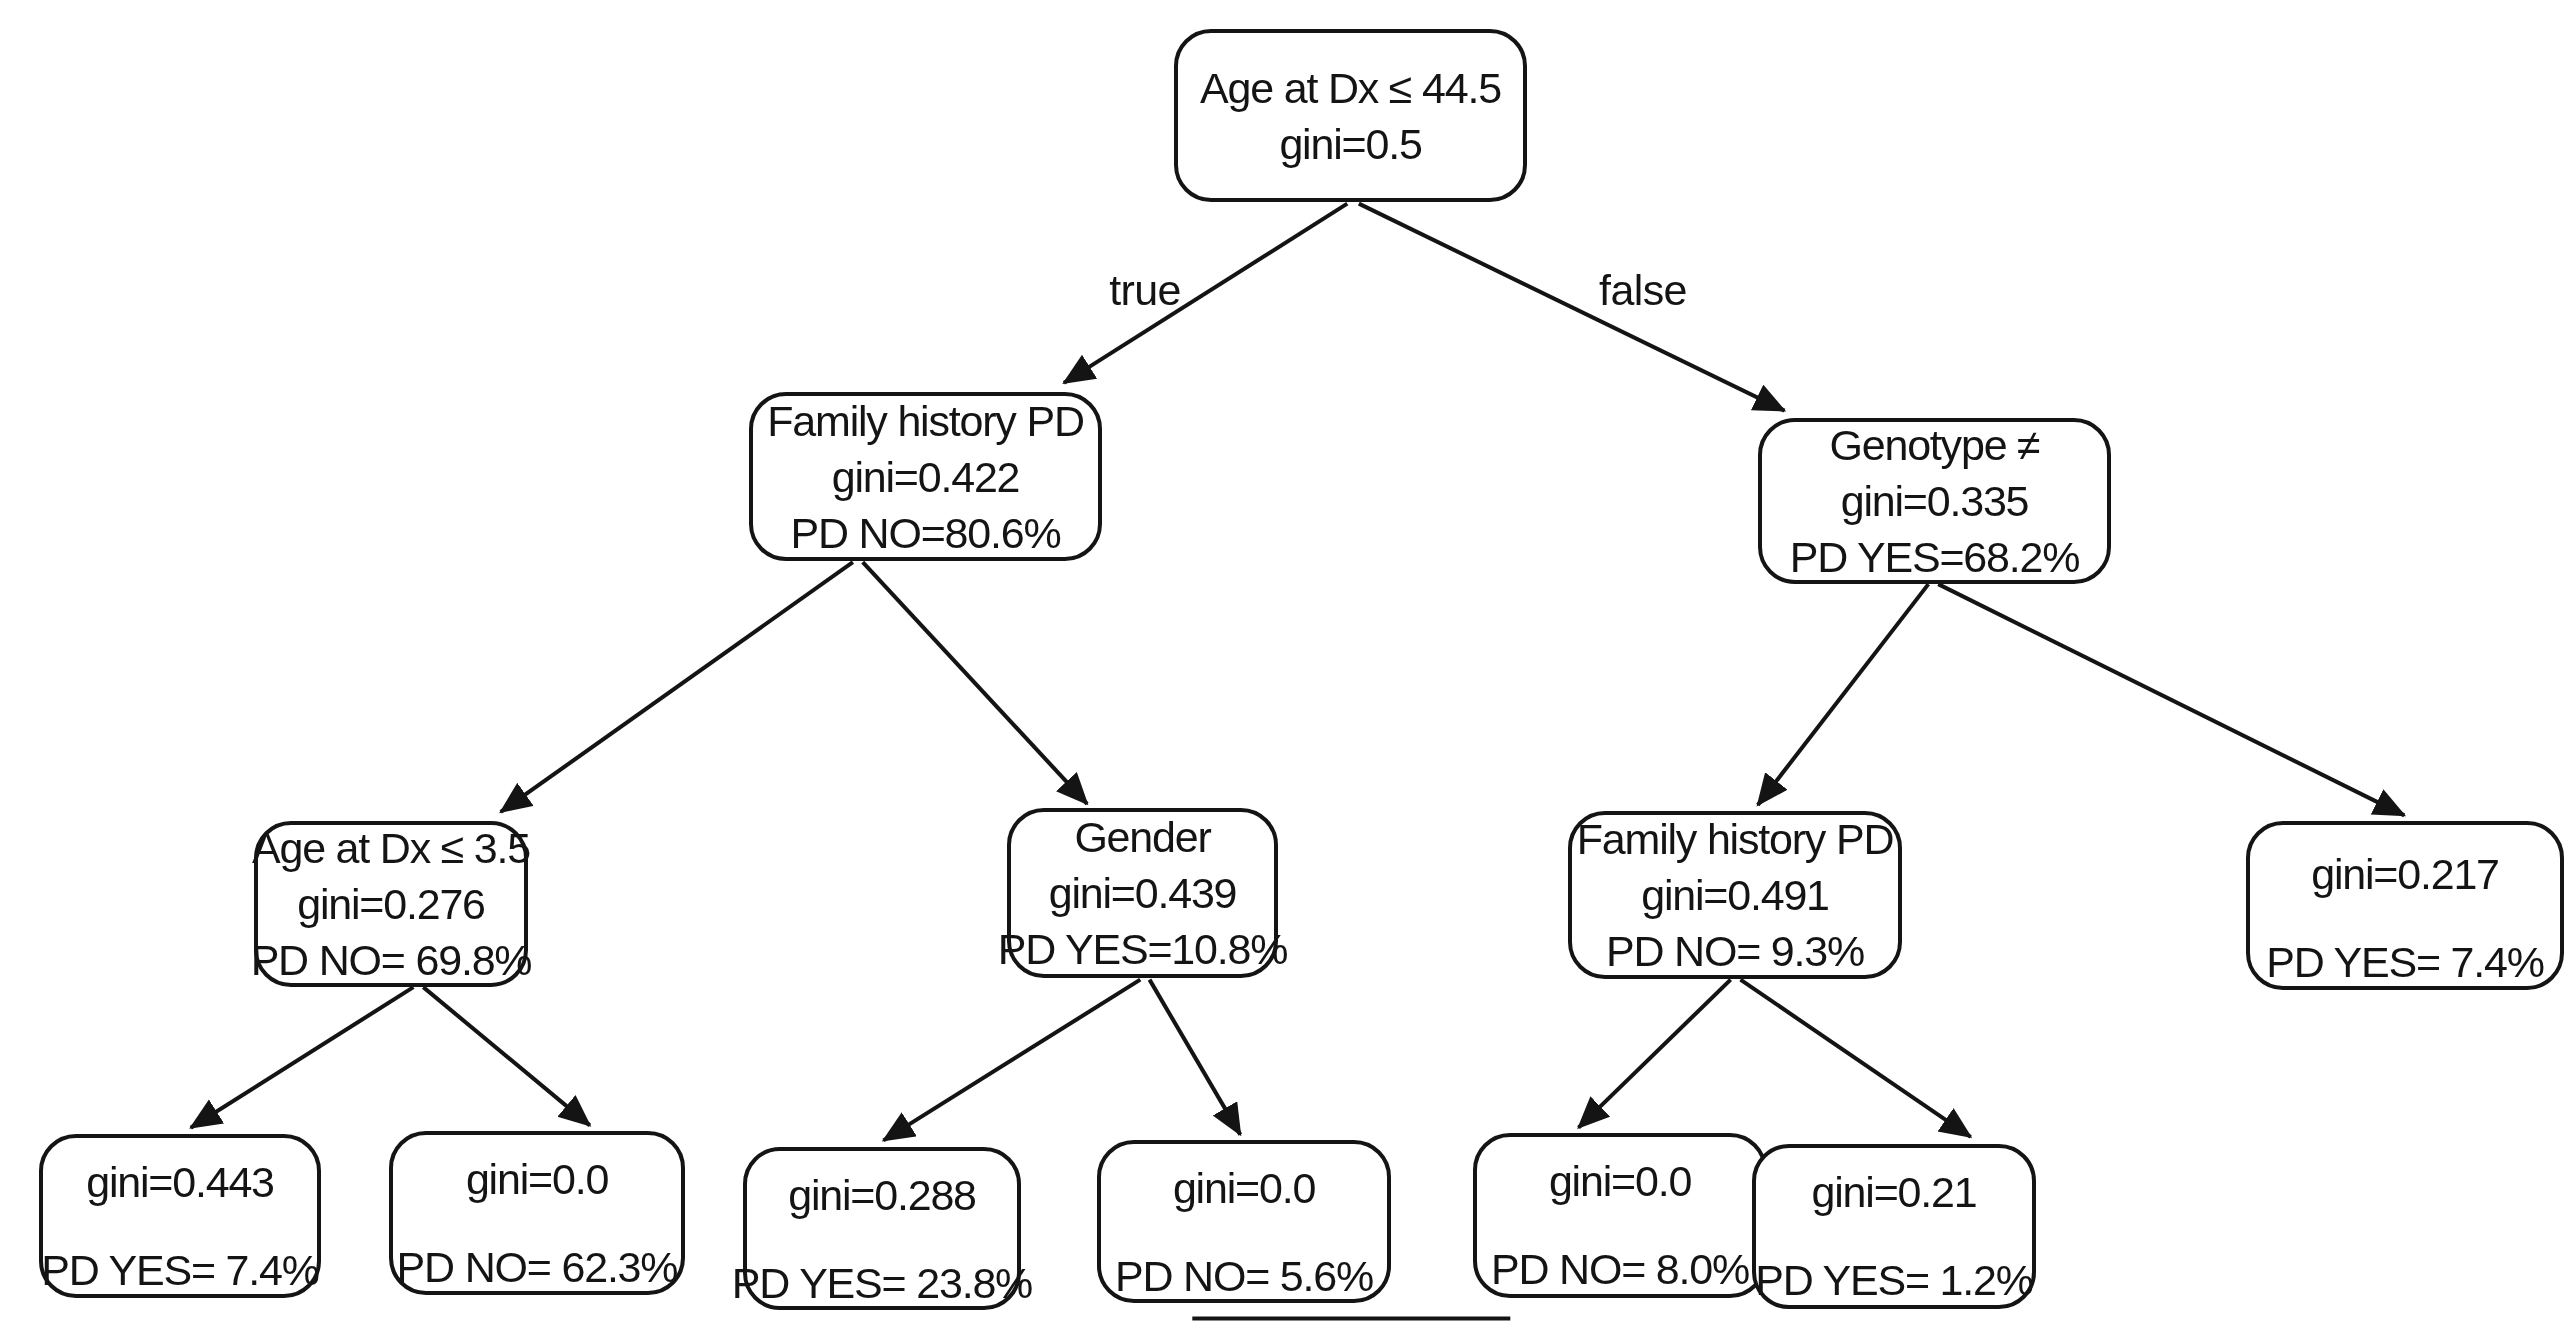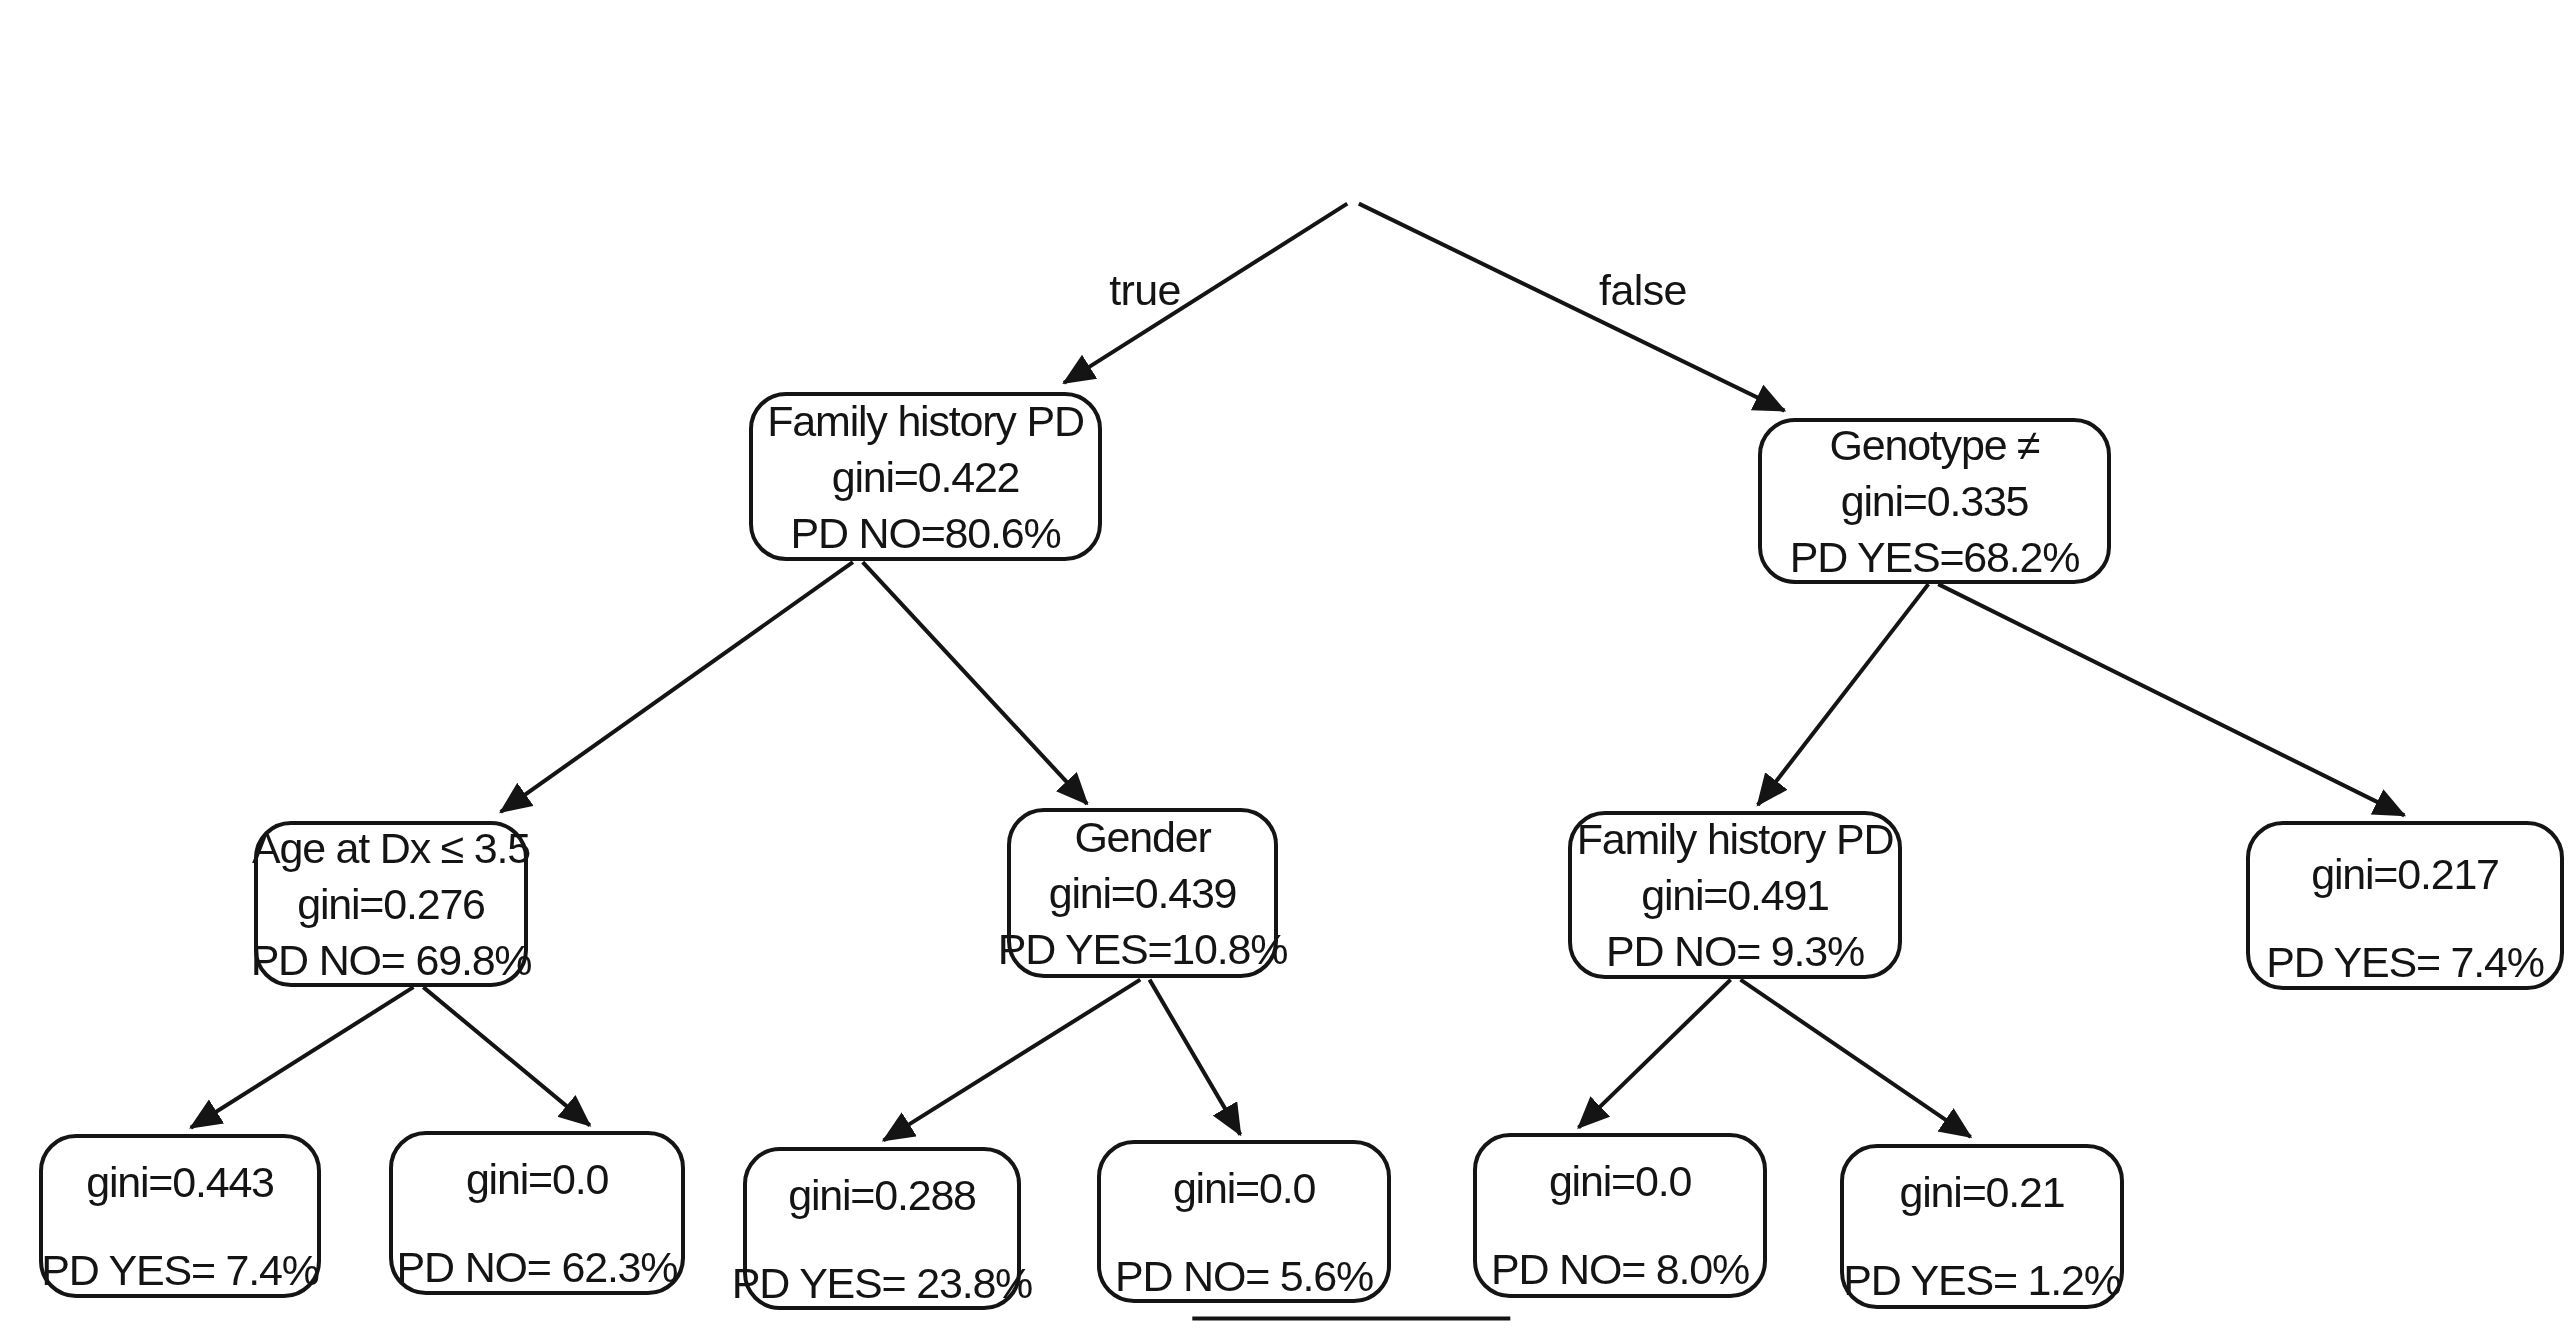--- a/index.html
+++ b/index.html
@@ -52,20 +52,24 @@
 
     <line x1="2993" y1="1694" x2="2730" y2="1950" marker-end="url(#arrow)"></line>
     <line x1="3010" y1="1694" x2="3408" y2="1966" marker-end="url(#arrow)"></line>
 
     <line x1="2062" y1="2280" x2="2612" y2="2280" stroke="#c4c4c4" stroke-width="5"></line>
   </svg>
 
   <div class="edge-label" style="left:1070px;top:267px;">true</div>
   <div class="edge-label" style="left:1568px;top:267px;">false</div>
 
+  <div class="node" style="left:1174px;top:29px;width:353px;height:173px;">
+    <div class="tline">Age at Dx ≤ 44.5</div>
+    <div class="tline">gini=0.5</div>
+  </div>
 
   <div class="node" style="left:749px;top:392px;width:353px;height:169px;">
     <div class="tline">Family history PD</div>
     <div class="tline">gini=0.422</div>
     <div class="tline">PD NO=80.6%</div>
   </div>
 
   <div class="node" style="left:1758px;top:418px;width:353px;height:166px;">
     <div class="tline">Genotype ≠</div>
     <div class="tline">gini=0.335</div>
@@ -113,19 +117,19 @@
   <div class="node top" style="left:1097px;top:1140px;width:294px;height:163px;padding-top:16px;">
     <div class="tline">gini=0.0</div>
     <div class="tline">PD NO= 5.6%</div>
   </div>
 
   <div class="node top" style="left:1473px;top:1133px;width:294px;height:165px;padding-top:16px;">
     <div class="tline">gini=0.0</div>
     <div class="tline">PD NO= 8.0%</div>
   </div>
 
-  <div class="node top" style="left:1840px;top:1144px;width:284px;height:165px;padding-top:16px;">
+  <div class="node top" style="left:1752px;top:1144px;width:284px;height:165px;padding-top:16px;">
     <div class="tline">gini=0.21</div>
     <div class="tline">PD YES= 1.2%</div>
   </div>
 
 </div>
 
 
 </body></html>

